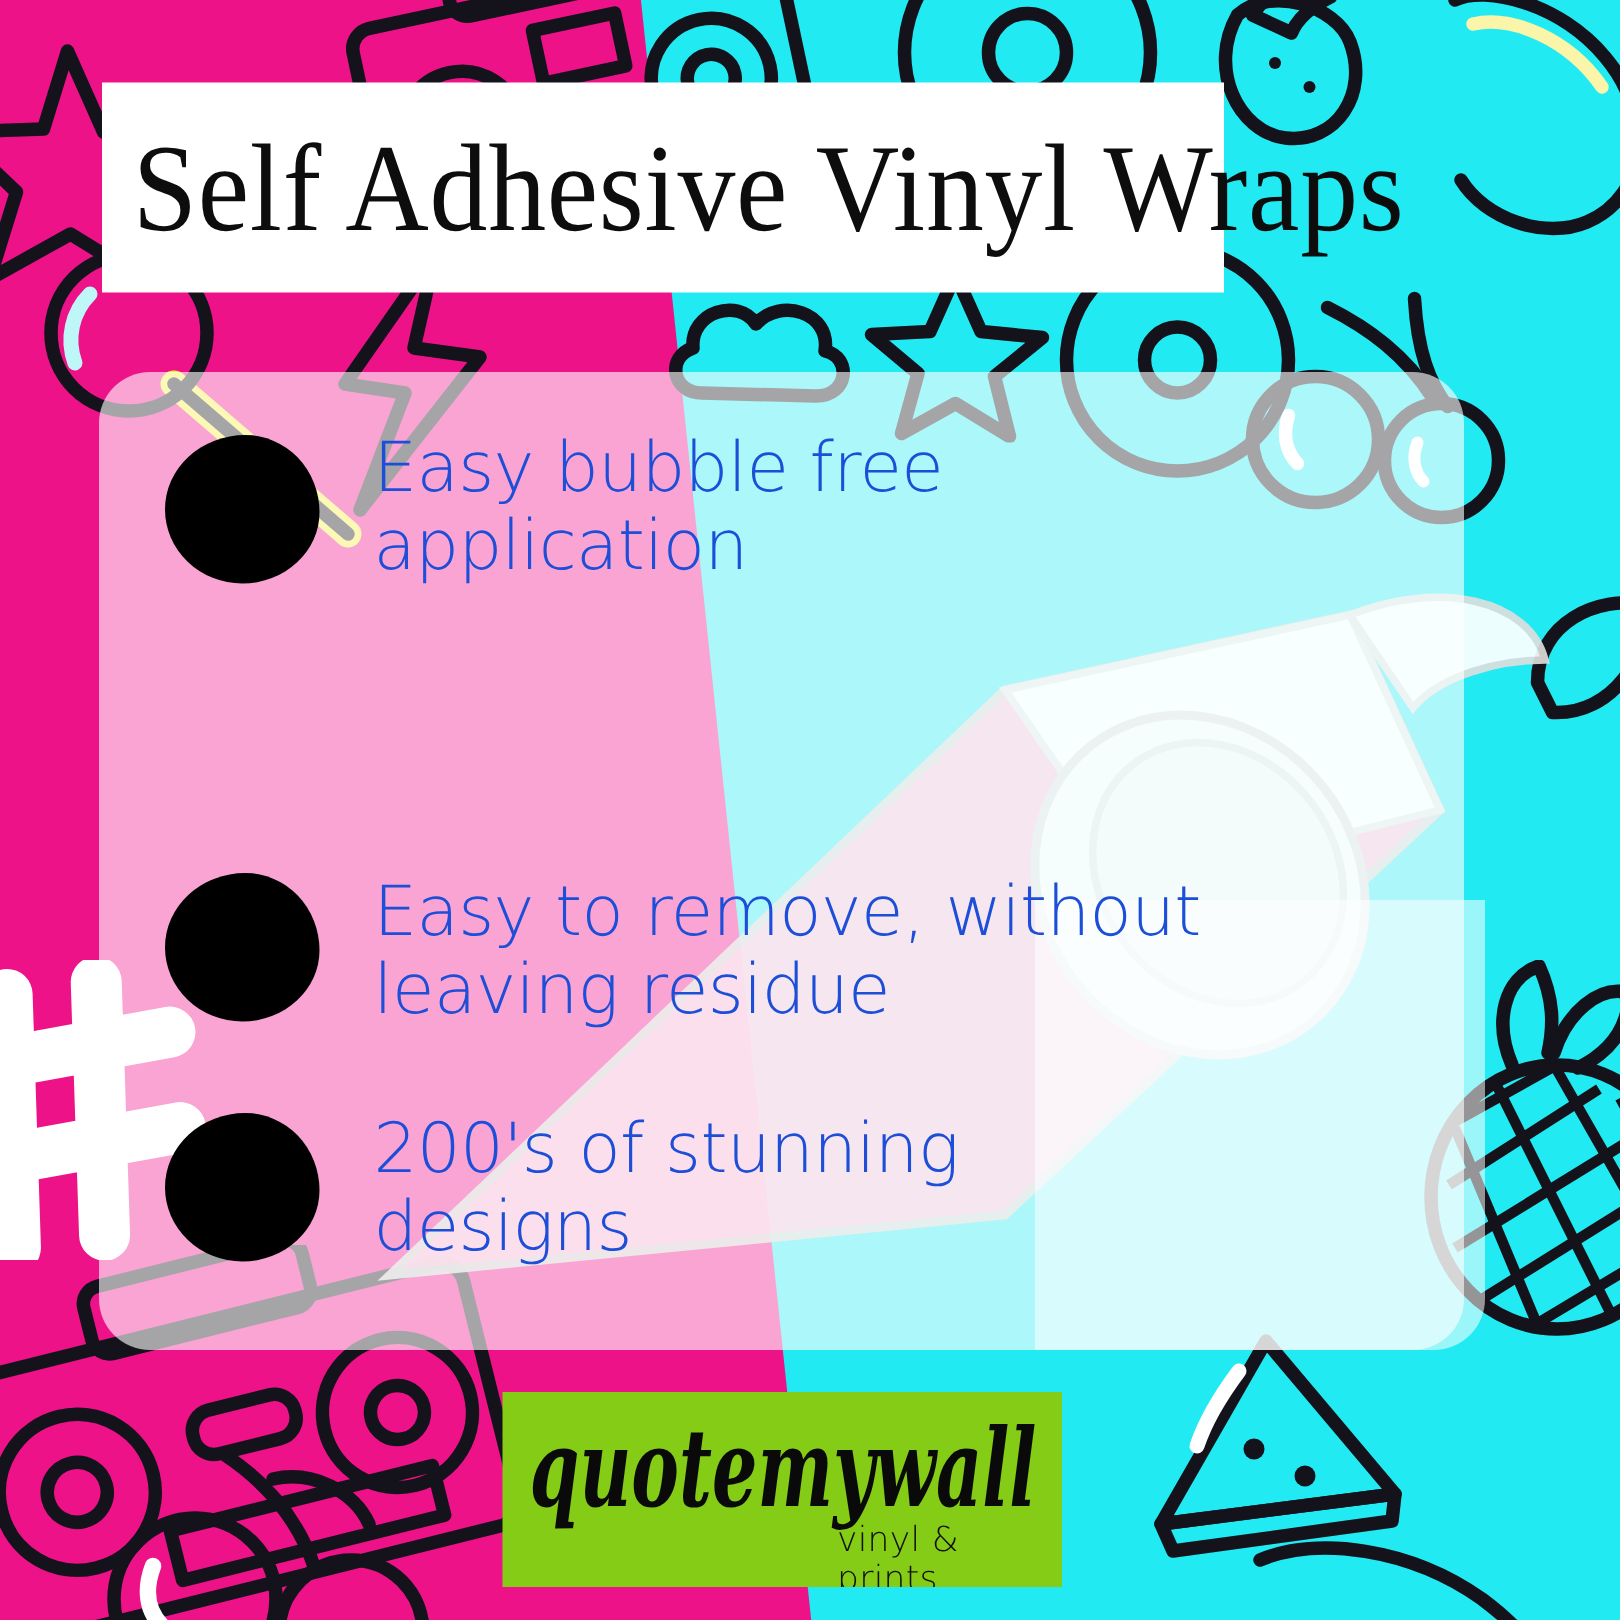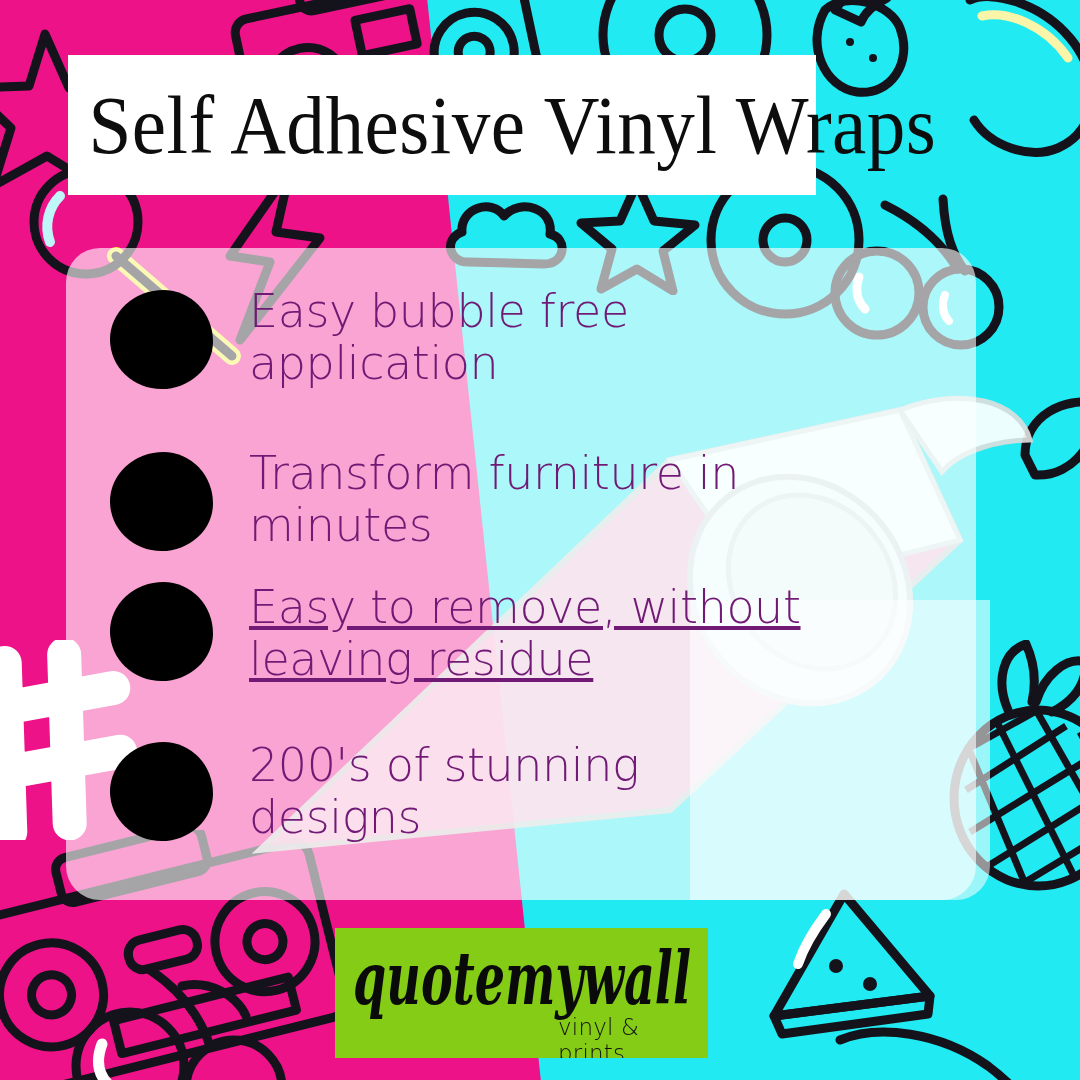--- a/index.html
+++ b/index.html
@@ -66,25 +66,25 @@
     background:#000000;
     border-radius:52% 48% 50% 50% / 50% 52% 48% 50%;
     margin-top:4px;
   }
   .btext{
     margin-left:36px;
     font-family:"DejaVu Sans", sans-serif;
     font-weight:300;
     font-size:46px;
     line-height:1.13;
-    color:#701a75;
+    color:#1d4ed8;
     letter-spacing:-0.4px;
     white-space:pre-line;
   }
-  .row2 .btext{margin-top:4px;text-decoration:underline;}
+  .row2 .btext{margin-top:4px;}
   .row3 .btext{margin-top:2px;}
 
   
   .logo-box{
     position:absolute;left:335px;top:928px;width:373px;height:130px;
     background:#84cc16;
     overflow:hidden;
   }
   .logo-script{
     position:absolute;left:18px;top:6px;width:340px;height:92px;
@@ -251,25 +251,20 @@
   </div>
 
   <div class="bullets">
 
     <div class="bullet-row row0">
       <div class="dot"></div>
       <div class="btext">Easy bubble free
 application</div>
     </div>
 
-    <div class="bullet-row row1">
-      <div class="dot"></div>
-      <div class="btext">Transform furniture in
-minutes</div>
-    </div>
 
     <div class="bullet-row row2">
       <div class="dot"></div>
       <div class="btext">Easy to remove, without
 leaving residue</div>
     </div>
 
     <div class="bullet-row row3">
       <div class="dot"></div>
       <div class="btext">200's of stunning

